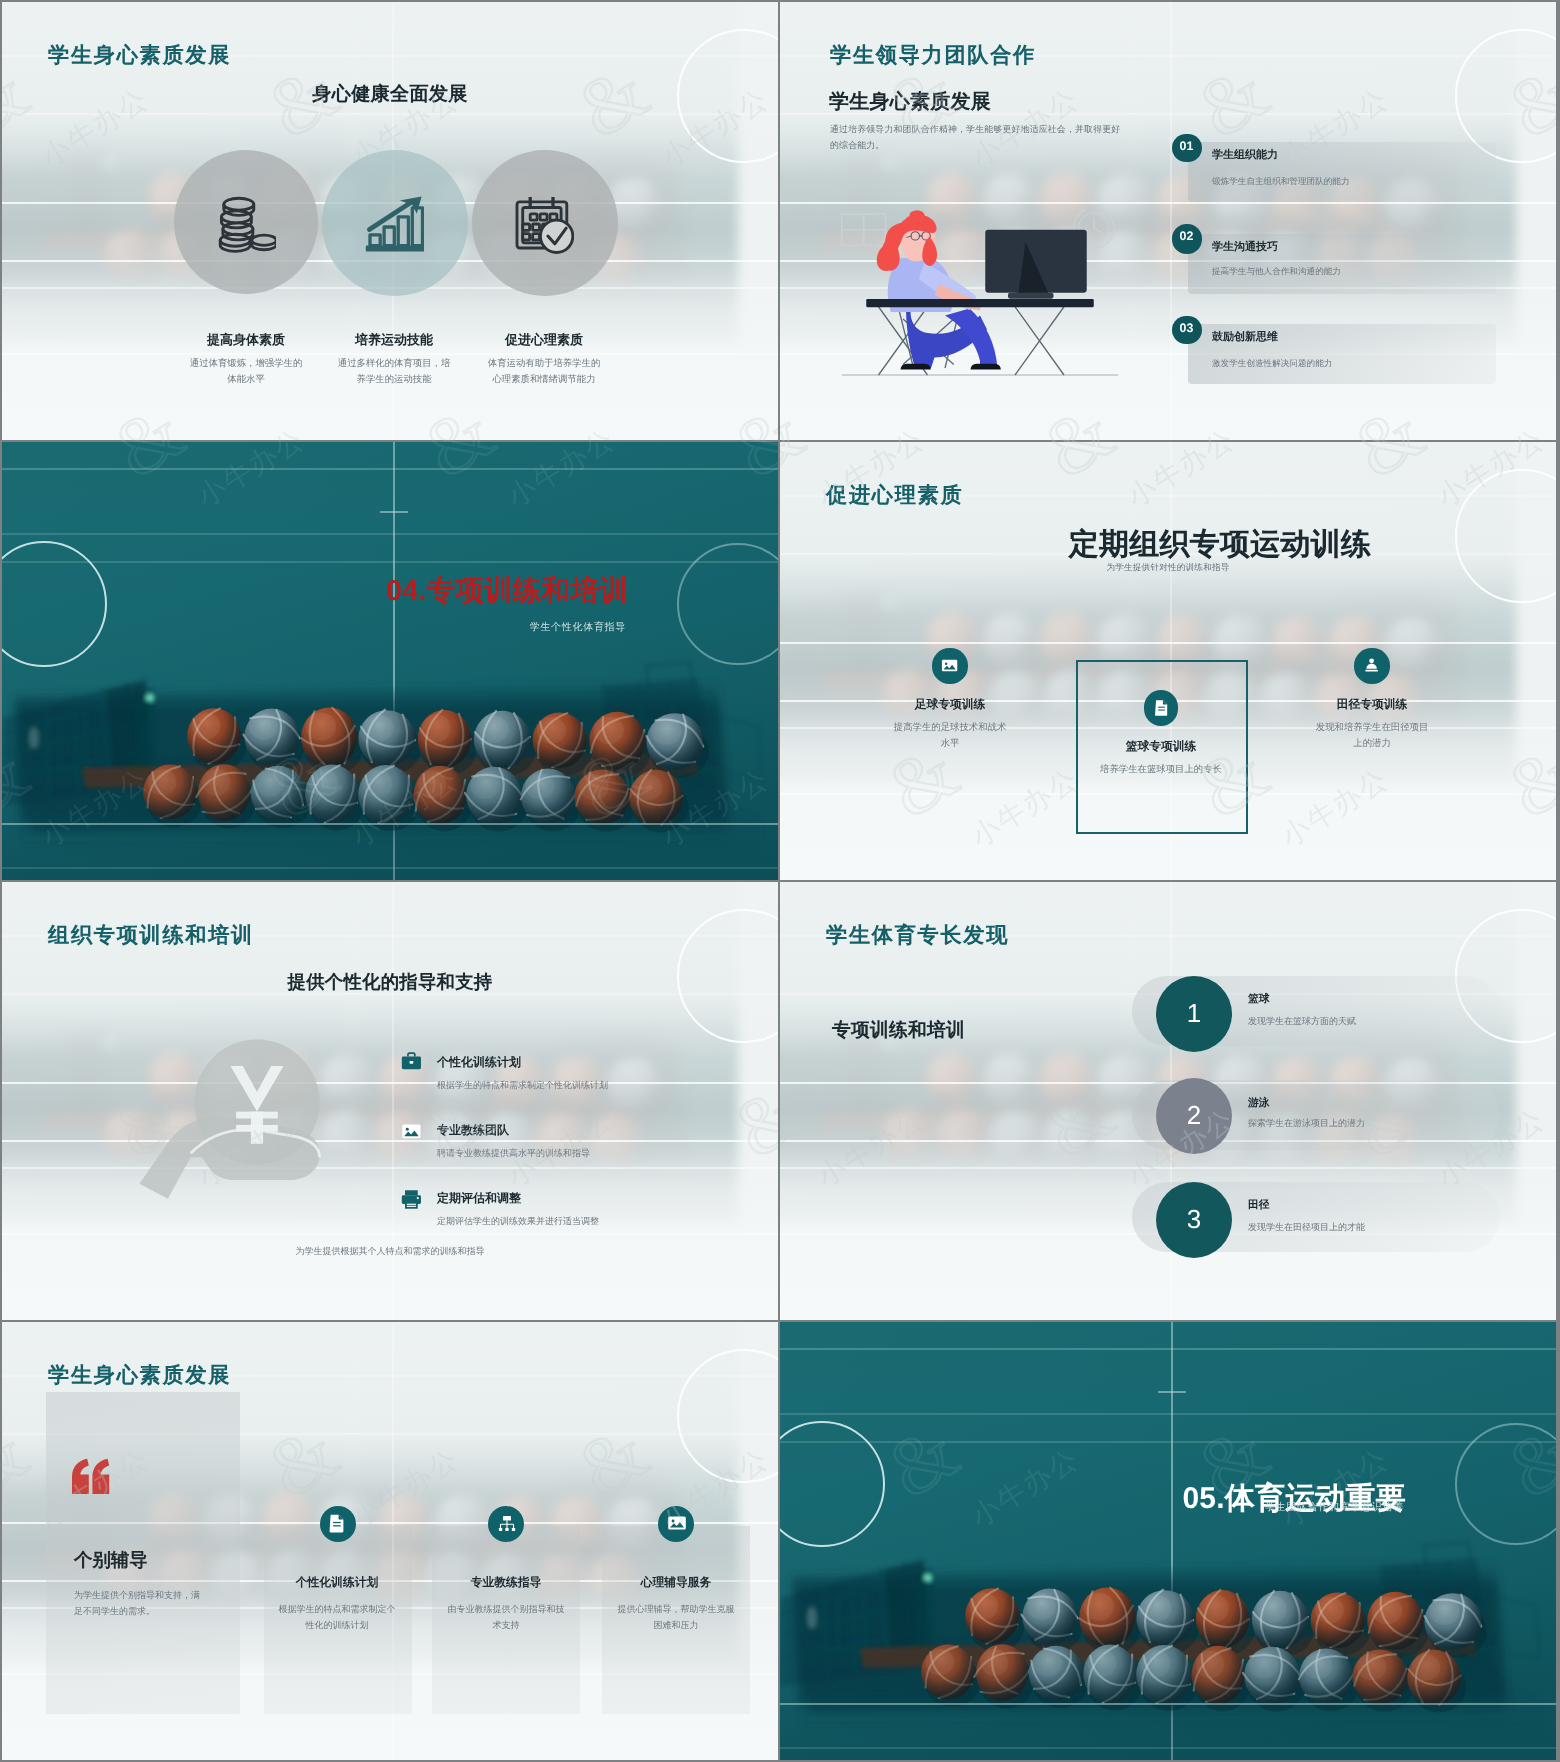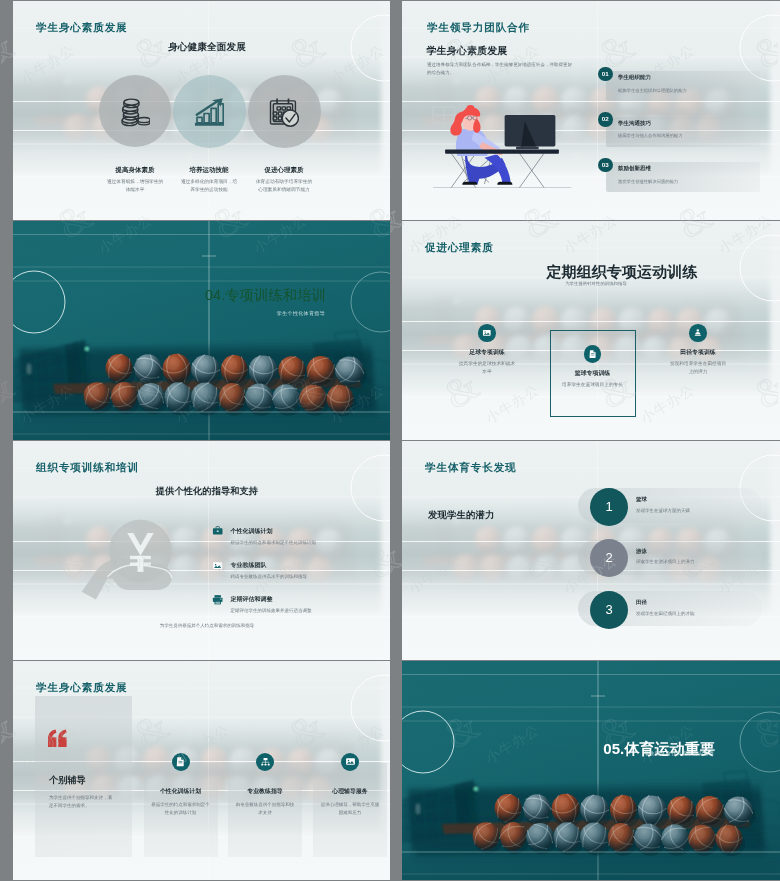--- a/index.html
+++ b/index.html
@@ -3,21 +3,21 @@
 <meta charset="utf-8">
 <title>Slide Thumbnails</title>
 <style>
   html,body{margin:0;padding:0;}
   body{width:780px;height:881px;overflow:hidden;background:#7e8183;
        font-family:"Liberation Sans",sans-serif;}
   #grid{position:absolute;left:0;top:0;width:780px;height:881px;
         display:grid;grid-template-columns:390px 390px;
         grid-template-rows:221px 220px 220px 220px;}
   .cell{position:relative;overflow:hidden;}
-  .slide{position:absolute;left:1px;top:1px;width:388px;height:219px;overflow:hidden;background:#edf1f1;margin-left:12px;}
+  .slide{position:absolute;left:1px;top:1px;width:388px;height:219px;overflow:hidden;background:#edf1f1;}
   .cell.c2 .slide{left:0px;}
   .cell.r2 .slide,.cell.r3 .slide,.cell.r4 .slide{top:0px;}
   .bg{position:absolute;left:0;top:0;width:388px;height:219px;}
   .veil{position:absolute;left:0;top:0;right:0;bottom:0;}
   .deco{position:absolute;left:0;top:0;width:388px;height:219px;pointer-events:none;}
   .t-title{position:absolute;font-weight:bold;color:#156069;font-size:10.6px;letter-spacing:.85px;white-space:nowrap;}
   .t-head{position:absolute;font-weight:bold;color:#1b2930;font-size:8.4px;letter-spacing:.12px;white-space:nowrap;}
   .t-sub{position:absolute;color:#63717a;font-size:4.1px;line-height:1.75;letter-spacing:.1px;}
   .it-title{position:absolute;font-weight:bold;color:#1d2b31;font-size:5.2px;letter-spacing:0;}
   .it-desc{position:absolute;color:#6a767e;font-size:4.05px;line-height:1.72;letter-spacing:0;}
@@ -1132,21 +1132,21 @@
           <rect width="388" height="219" fill="url(#vgd2)"></rect>
         </svg>
         <svg class="deco" width="388" height="219" viewBox="0 0 388 219">
           <g fill="none" stroke="#e5f6f6" stroke-opacity=".85" stroke-width="1.0">
             <circle cx="21" cy="81" r="31"></circle>
           </g>
           <g fill="none" stroke="#bee0e0" stroke-opacity=".45" stroke-width="1.0">
             <circle cx="368" cy="81" r="30"></circle>
           </g>
         </svg>
-        <div style="position:absolute;left:0;top:64.5px;width:313px;text-align:right;color:#14532d;font-size:14.3px;font-weight:normal;letter-spacing:.1px">04.专项训练和培训</div>
+        <div style="position:absolute;left:0;top:64.5px;width:313px;text-align:right;color:#b91c1c;font-size:14.3px;font-weight:bold;letter-spacing:.1px">04.专项训练和培训</div>
         <div style="position:absolute;left:0;top:89px;width:312px;text-align:right;color:#cfe3e3;font-size:5.0px;letter-spacing:.35px">学生个性化体育指导</div>
       </div>
     </div>
 <div class="cell r2 c2">
       <div class="slide">
         <div class="bg" style="background:#edf1f1">
           <div style="position:absolute;left:-20px;top:-48px;width:428px;height:242px;opacity:.88;filter:blur(2.6px) saturate(.70);overflow:hidden">
             <svg class="bg" width="428" height="242" viewBox="0 0 388 219" preserveAspectRatio="none">
               <defs>
                 <linearGradient id="courts4" x1="0.15" y1="0" x2="0.55" y2="1">
@@ -2236,21 +2236,21 @@
               <line x1="0" y1="56" x2="388" y2="56"></line>
             </g>
           </svg>
         </div>
         <svg class="deco" width="388" height="219" viewBox="0 0 388 219">
           <g fill="none" stroke="#ffffff" stroke-opacity=".92" stroke-width="1.0">
             <circle cx="371" cy="47" r="33"></circle>
           </g>
         </svg>
         <div class="t-title" style="left:23px;top:19.5px">学生体育专长发现</div>
-        <div class="t-head" style="left:26px;top:68px;font-size:9.4px;font-weight:bold">发现学生的潜力</div>
+        <div class="t-head" style="left:26px;top:68px;font-size:9.4px;font-weight:bold">专项训练和培训</div>
         <div class="pill" style="left:176px;top:47.0px;width:184px;height:35px;border-radius:17.5px;background:linear-gradient(95deg,rgba(188,197,201,.42),rgba(214,220,221,.14))"></div>
         <div class="circ" style="left:188px;top:46.5px;width:38px;height:38px;background:#11575c"></div>
         <div class="num" style="left:188px;top:46.5px;width:38px;height:38px;line-height:38px;text-align:center;color:#ffffff;font-size:13px;font-weight:normal">1</div>
         <div class="it-title" style="left:234px;top:55.0px;font-size:5.4px">篮球</div>
         <div class="it-desc" style="left:234px;top:65.5px;width:124px;font-size:4.5px">发现学生在篮球方面的天赋</div>
         <div class="pill" style="left:176px;top:98.5px;width:184px;height:35px;border-radius:17.5px;background:linear-gradient(95deg,rgba(188,197,201,.42),rgba(214,220,221,.14))"></div>
         <div class="circ" style="left:188px;top:98.0px;width:38px;height:38px;background:#7b828e"></div>
         <div class="num" style="left:188px;top:98.0px;width:38px;height:38px;line-height:38px;text-align:center;color:#ffffff;font-size:13px;font-weight:normal">2</div>
         <div class="it-title" style="left:234px;top:106.5px;font-size:5.4px">游泳</div>
         <div class="it-desc" style="left:234px;top:117.0px;width:124px;font-size:4.5px">探索学生在游泳项目上的潜力</div>

